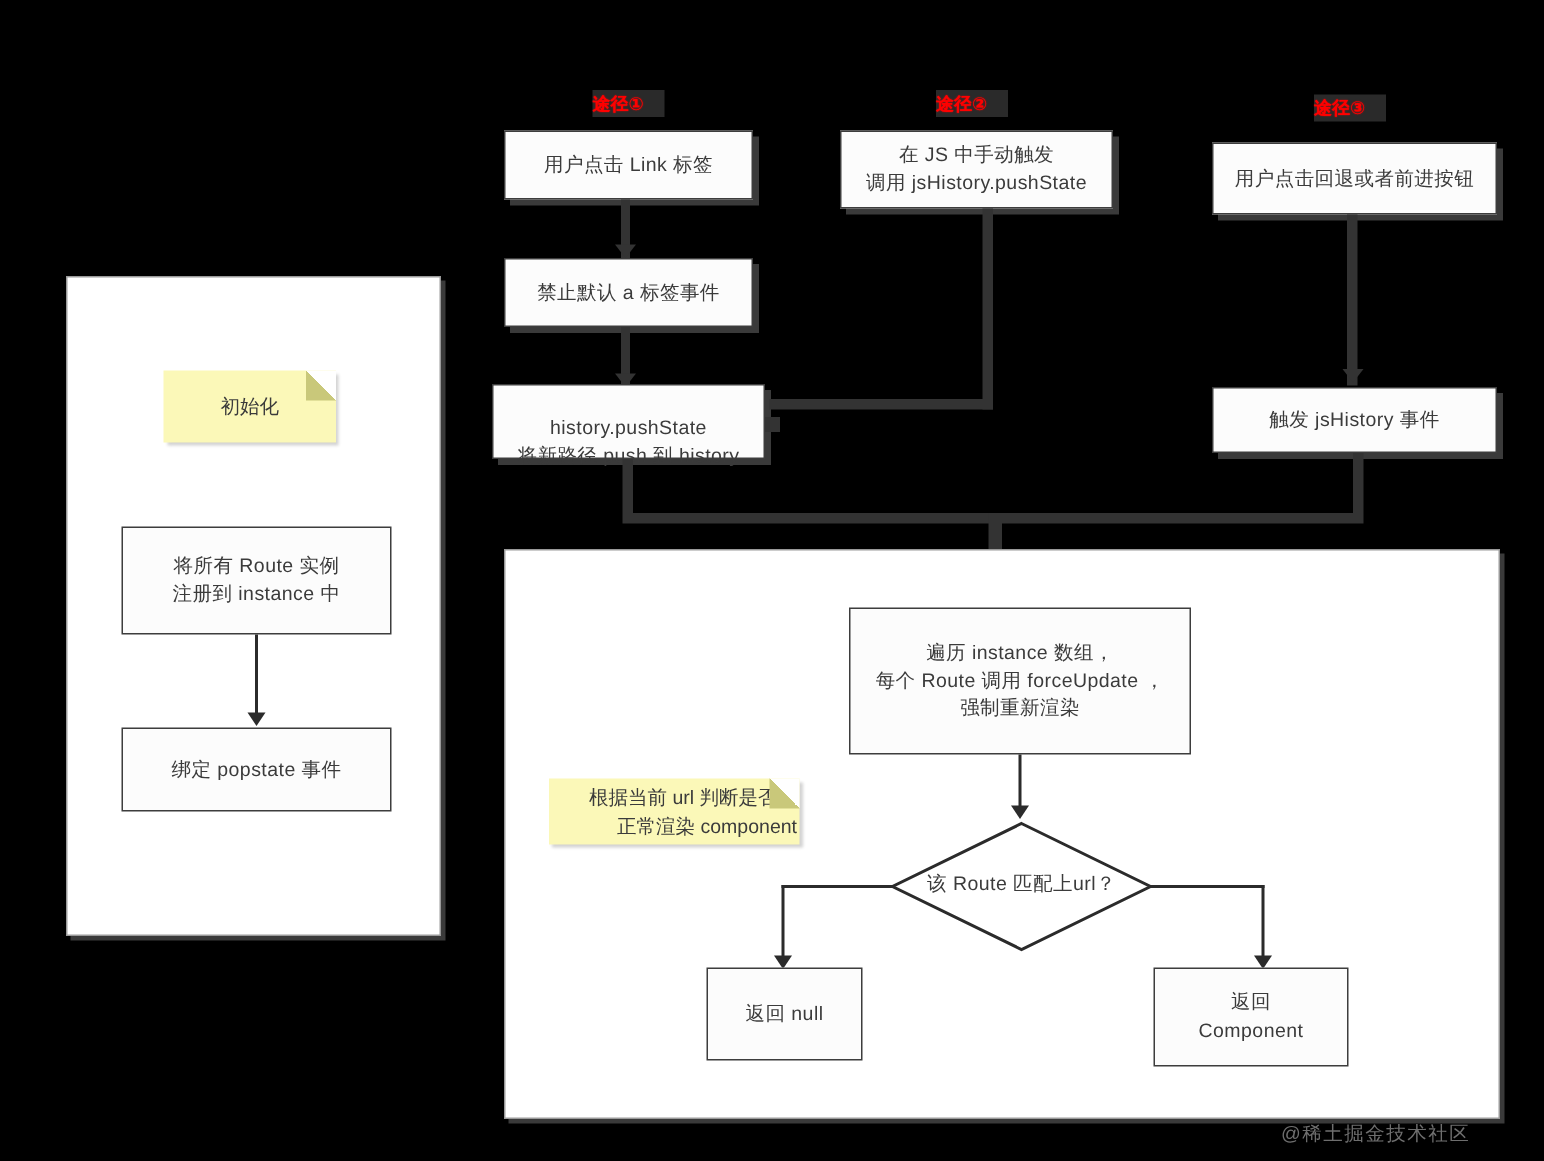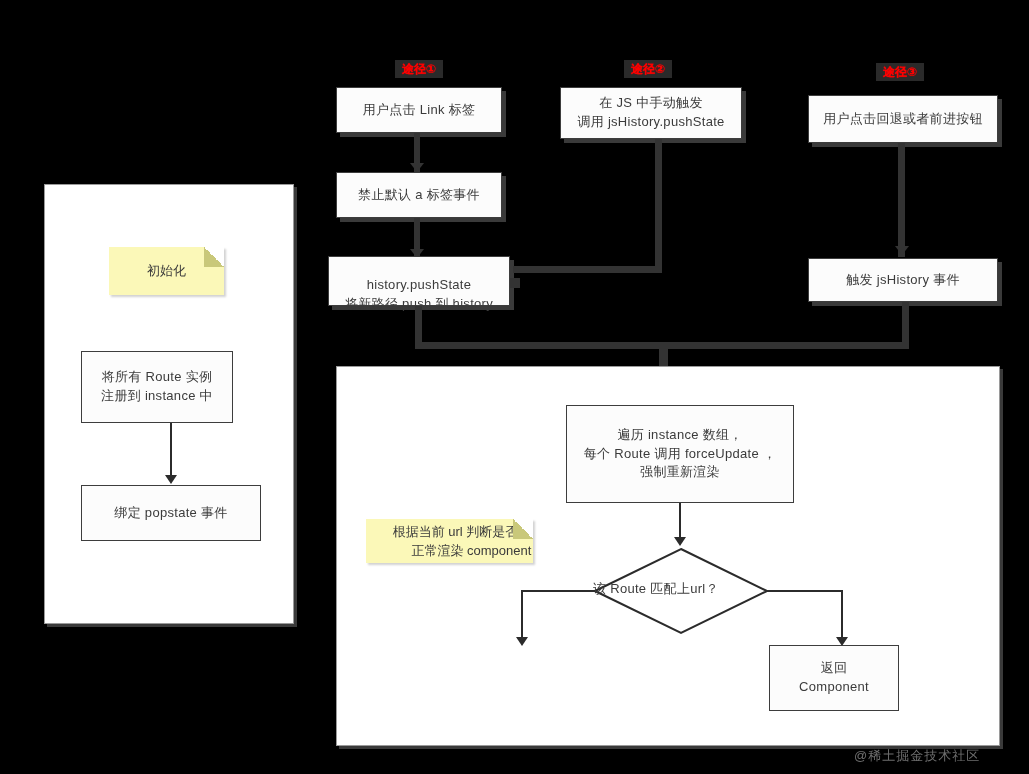--- a/index.html
+++ b/index.html
@@ -68,21 +68,20 @@
     background: linear-gradient(225deg, #ffffff 0 50%, #c9c87a 50% 100%);
   }
 
   
   .pathlabel {
     color: #ff0000;
     font-size: 12px;
     font-weight: bold;
     letter-spacing: 0px;
     white-space: nowrap;
-    text-align: center;
     line-height: 18px;
     background: #2a2a2a;
     text-shadow: 0 0 1px #ff0000;
   }
 
   
   .wire {
     background: #333333;
   }
   
@@ -103,20 +102,21 @@
     border-right: 6px solid transparent;
     border-top: 9px solid #2b2b2b;
   }
 
   
   .diamond-wrap { }
   .diamond-wrap svg { display: block; }
   .diamond-label {
     position: absolute;
     width: 100%;
+    text-align: center;
     color: #3b3b3b;
     font-size: 13px;
     letter-spacing: .3px;
     white-space: nowrap;
   }
 
   .watermark {
     color: #6e6e6e;
     font-size: 13px;
     letter-spacing: 1px;
@@ -132,21 +132,21 @@
   <div class="abs pathlabel" style="left:624px; top:60px; width:48px;">途径②</div>
   <div class="abs pathlabel" style="left:876px; top:63px; width:48px;">途径③</div>
 
   <div class="abs panel" style="left:44px; top:184px; width:250px; height:440px;">
 
     <div class="abs note" style="left:64px; top:62px; width:115px; height:48px;">
       <span class="fold"></span>
       <span>初始化</span>
     </div>
 
-    <div class="abs node" style="left:36px; top:166px; width:152px; height:72px;">
+    <div class="abs node" style="left:36px; top:166px; width:180px; height:72px;">
       <span style="white-space:pre-line;">将所有 Route 实例
 注册到 instance 中</span>
     </div>
 
     <div class="abs line" style="left:125px; top:238px; width:2px; height:56px;"></div>
     <div class="abs line-arrow" style="left:120px; top:290px;"></div>
 
     <div class="abs node" style="left:36px; top:300px; width:180px; height:56px;">
       <span style="white-space:pre-line;">绑定 popstate 事件</span>
     </div>
@@ -224,20 +224,23 @@
     </div>
 
     <div class="abs line" style="left:184px; top:223px; width:74px; height:2px;"></div>
     <div class="abs line" style="left:184px; top:223px; width:2px; height:52px;"></div>
     <div class="abs line-arrow" style="left:179px; top:270px;"></div>
 
     <div class="abs line" style="left:430px; top:223px; width:76px; height:2px;"></div>
     <div class="abs line" style="left:504px; top:223px; width:2px; height:52px;"></div>
     <div class="abs line-arrow" style="left:499px; top:270px;"></div>
 
+    <div class="abs node" style="left:134px; top:278px; width:104px; height:62px;">
+      <span style="white-space:pre-line;">返回 null</span>
+    </div>
 
     <div class="abs node" style="left:432px; top:278px; width:130px; height:66px;">
       <span style="white-space:pre-line;">返回
 Component</span>
     </div>
   </div>
 
   <div class="abs watermark" style="left:854px; top:747px;">@稀土掘金技术社区</div>
 
 </div>

